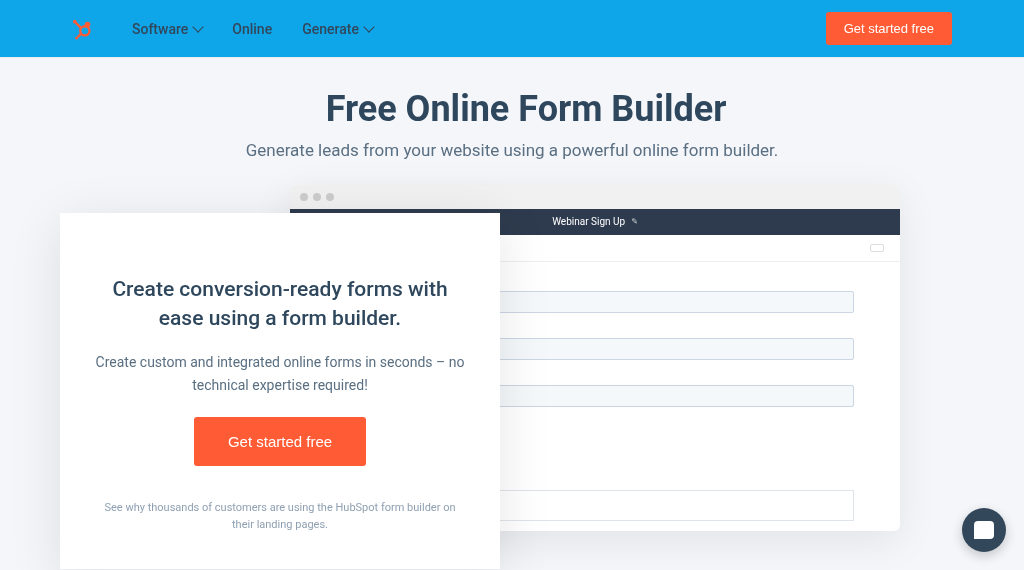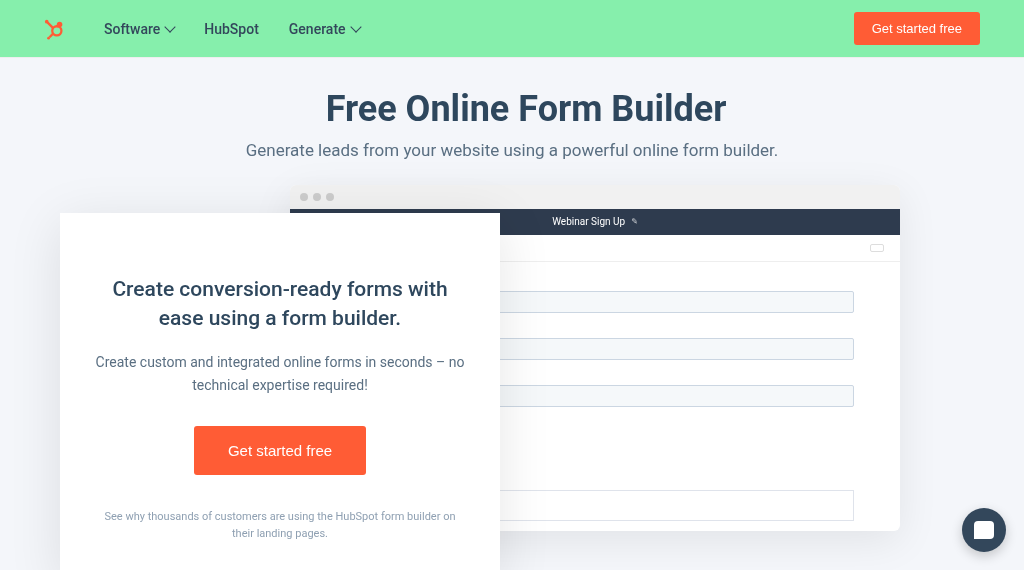--- a/index.html
+++ b/index.html
@@ -7,26 +7,26 @@
       font-family: -apple-system, BlinkMacSystemFont, "Segoe UI", Roboto, sans-serif;
       background: #f4f6fa;
       color: #33475b;
       width: 1024px;
       height: 570px;
       overflow: hidden;
       position: relative;
     }
     
     .header {
-      background: #86efac;
+      background: #0ea5e9;
       height: 58px;
       display: flex;
       align-items: center;
       justify-content: space-between;
-      padding: 0 44px;
+      padding: 0 72px;
       border-bottom: 1px solid #eee;
     }
     .header-left { display: flex; align-items: center; gap: 38px; }
     .logo { width: 22px; height: 22px; display: flex; align-items: center; }
     .nav { display: flex; gap: 30px; }
     .nav-item {
       display: flex; align-items: center; gap: 6px;
       color: #33475b; font-size: 14px; font-weight: 500; cursor: pointer;
     }
     .chevron {
@@ -103,21 +103,21 @@
       border-bottom: 1.5px solid #0091ae; transform: rotate(-45deg);
     }
     
     .card {
       position: absolute; left: 60px; top: 28px; width: 440px;
       background: #fff; padding: 44px 34px 32px;
       box-shadow: 0 10px 50px rgba(0,0,0,0.1);
       text-align: center; z-index: 5;
     }
     .card-title { font-size: 21px; font-weight: 500; color: #2e475d; line-height: 1.4; margin-bottom: 18px; margin-top: 18px; }
-    .card-desc { font-size: 14px; color: #5a6f82; line-height: 1.6; margin-bottom: 30px; }
+    .card-desc { font-size: 14px; color: #5a6f82; line-height: 1.6; margin-bottom: 21px; }
     .card-cta {
       background: #ff5c35; color: #fff; border: none;
       padding: 16px 34px; font-size: 15px; font-weight: 500;
       border-radius: 3px; cursor: pointer; margin-bottom: 30px;
     }
     .card-footnote { font-size: 11px; color: #8fa0b2; line-height: 1.5; max-width: 360px; margin: 4px auto; }
     
     .chat-bubble {
       position: absolute; bottom: 18px; right: 18px;
       width: 44px; height: 44px; border-radius: 50%;
@@ -144,21 +144,21 @@
         <line x1="10" y1="11" x2="4" y2="5" stroke="#ff5c35" stroke-width="2.5"></line>
         <circle cx="3" cy="4" r="2" fill="#ff5c35"></circle>
       </svg>
     </div>
     <nav class="nav">
       <div class="nav-item">
         <span>Software</span>
         <span class="chevron"></span>
       </div>
       <div class="nav-item">
-        <span>HubSpot</span>
+        <span>Online</span>
       </div>
       <div class="nav-item">
         <span>Generate</span>
         <span class="chevron"></span>
       </div>
     </nav>
   </div>
   <button class="cta-btn">Get started free</button>
 </header>
 

